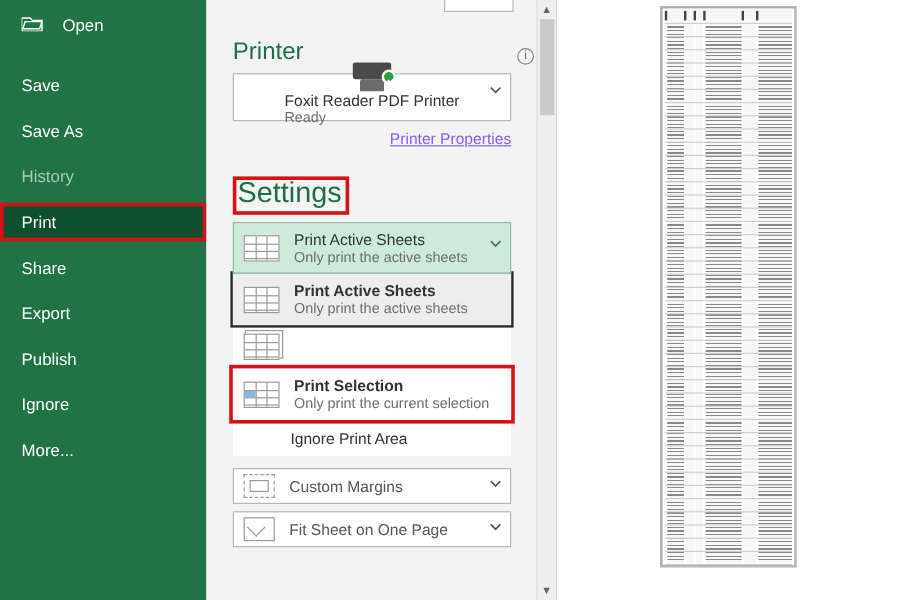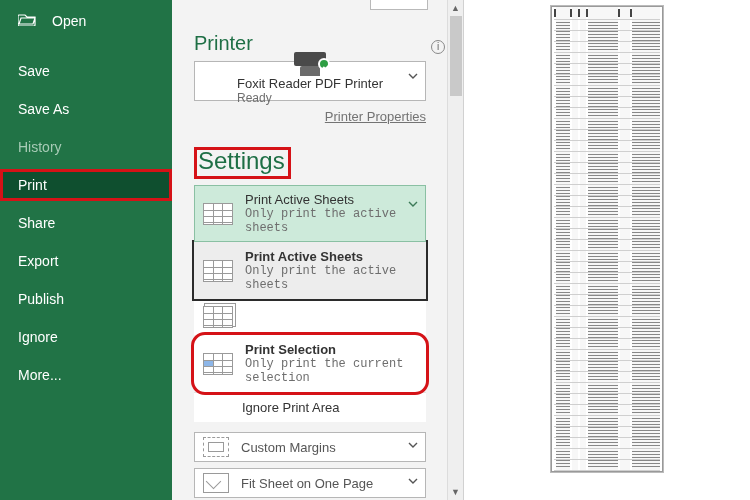--- a/index.html
+++ b/index.html
@@ -31,30 +31,30 @@
   .sel-box .lbl-sub { font-size:12px; color:#6e6e6e; }
 
   .printer-box { height:40px;flex-direction:column; }
   .printer-icon { width:32px; height:24px; position:relative; }
   .printer-icon .body { position:absolute; bottom:0; width:32px; height:14px; background:#4a4a4a; border-radius:2px; }
   .printer-icon .top { position:absolute; top:0; left:6px; width:20px; height:10px; background:#6b6b6b; border-radius:2px 2px 0 0;}
   .printer-icon .badge { position:absolute; bottom:-4px; right:-4px; width:12px; height:12px; background:#2e9e44; border-radius:50%; border:2px solid #fff;}
   .printer-icon .badge::after { content:""; position:absolute; left:3px; top:5px; width:4px; height:2px; border-left:2px solid #fff; border-bottom:2px solid #fff; transform:rotate(-45deg);}
 
   .printer-props { text-align:right; width:232px; margin-top:6px; }
-  .printer-props a { color:#737373; font-size:13px; text-decoration:underline; cursor:pointer; }
+  .printer-props a { color:#8b5cf6; font-size:13px; text-decoration:underline; cursor:pointer; }
 
   .opt { display:flex; align-items:center; gap:12px; padding:6px 8px; width:232px; border:1px solid transparent; background:#fff; cursor:pointer; }
   .opt .title { font-size:13px; color:#333; font-weight:600;}
-  .opt .sub { font-size:12px; color:#6e6e6e; font-weight:400;font-family:Liberation Mono, monospace;}
+  .opt .sub { font-size:12px; color:#6e6e6e; font-weight:400;}
   .opt .title.normalw { font-weight:400; }
   .opt.selected-green { background:#cdeada; border:1px solid #8ac0a3; position:relative;}
   .opt.selected-green .chev { position:absolute; right:6px; top:10px;}
   .opt.boxed-black { outline:2px solid #2b2b2b; background:#ededed; }
-  .opt.boxed-red { outline:3px solid #d51217;border-radius:11px; }
+  .opt.boxed-red { outline:3px solid #d51217; }
 
   .sheet-icon { width:30px; height:22px; border:1px solid #9a9a9a; background:#fff; position:relative; flex:0 0 30px;}
   .sheet-icon::before, .sheet-icon::after { content:""; position:absolute; background:#9a9a9a; }
   .sheet-icon::before { left:9px; top:0; width:1px; height:100%; box-shadow: 9px 0 #9a9a9a; }
   .sheet-icon::after  { top:6px; left:0; height:1px; width:100%; box-shadow: 0 6px #9a9a9a, 0 12px #9a9a9a; }
   .sheet-icon.sel .cell { position:absolute; left:0; top:6px; width:9px; height:6px; background:#8db6e8; }
   .sheet-icon.multi { box-shadow: 2px -2px 0 #fff, 2px -2px 0 1px #9a9a9a; }
 
   .ignore-row { width:232px; background:#fff; padding:7px 8px 7px 48px; font-size:13px; color:#333; border-top:1px solid #e3e3e3; cursor:pointer;}
 

